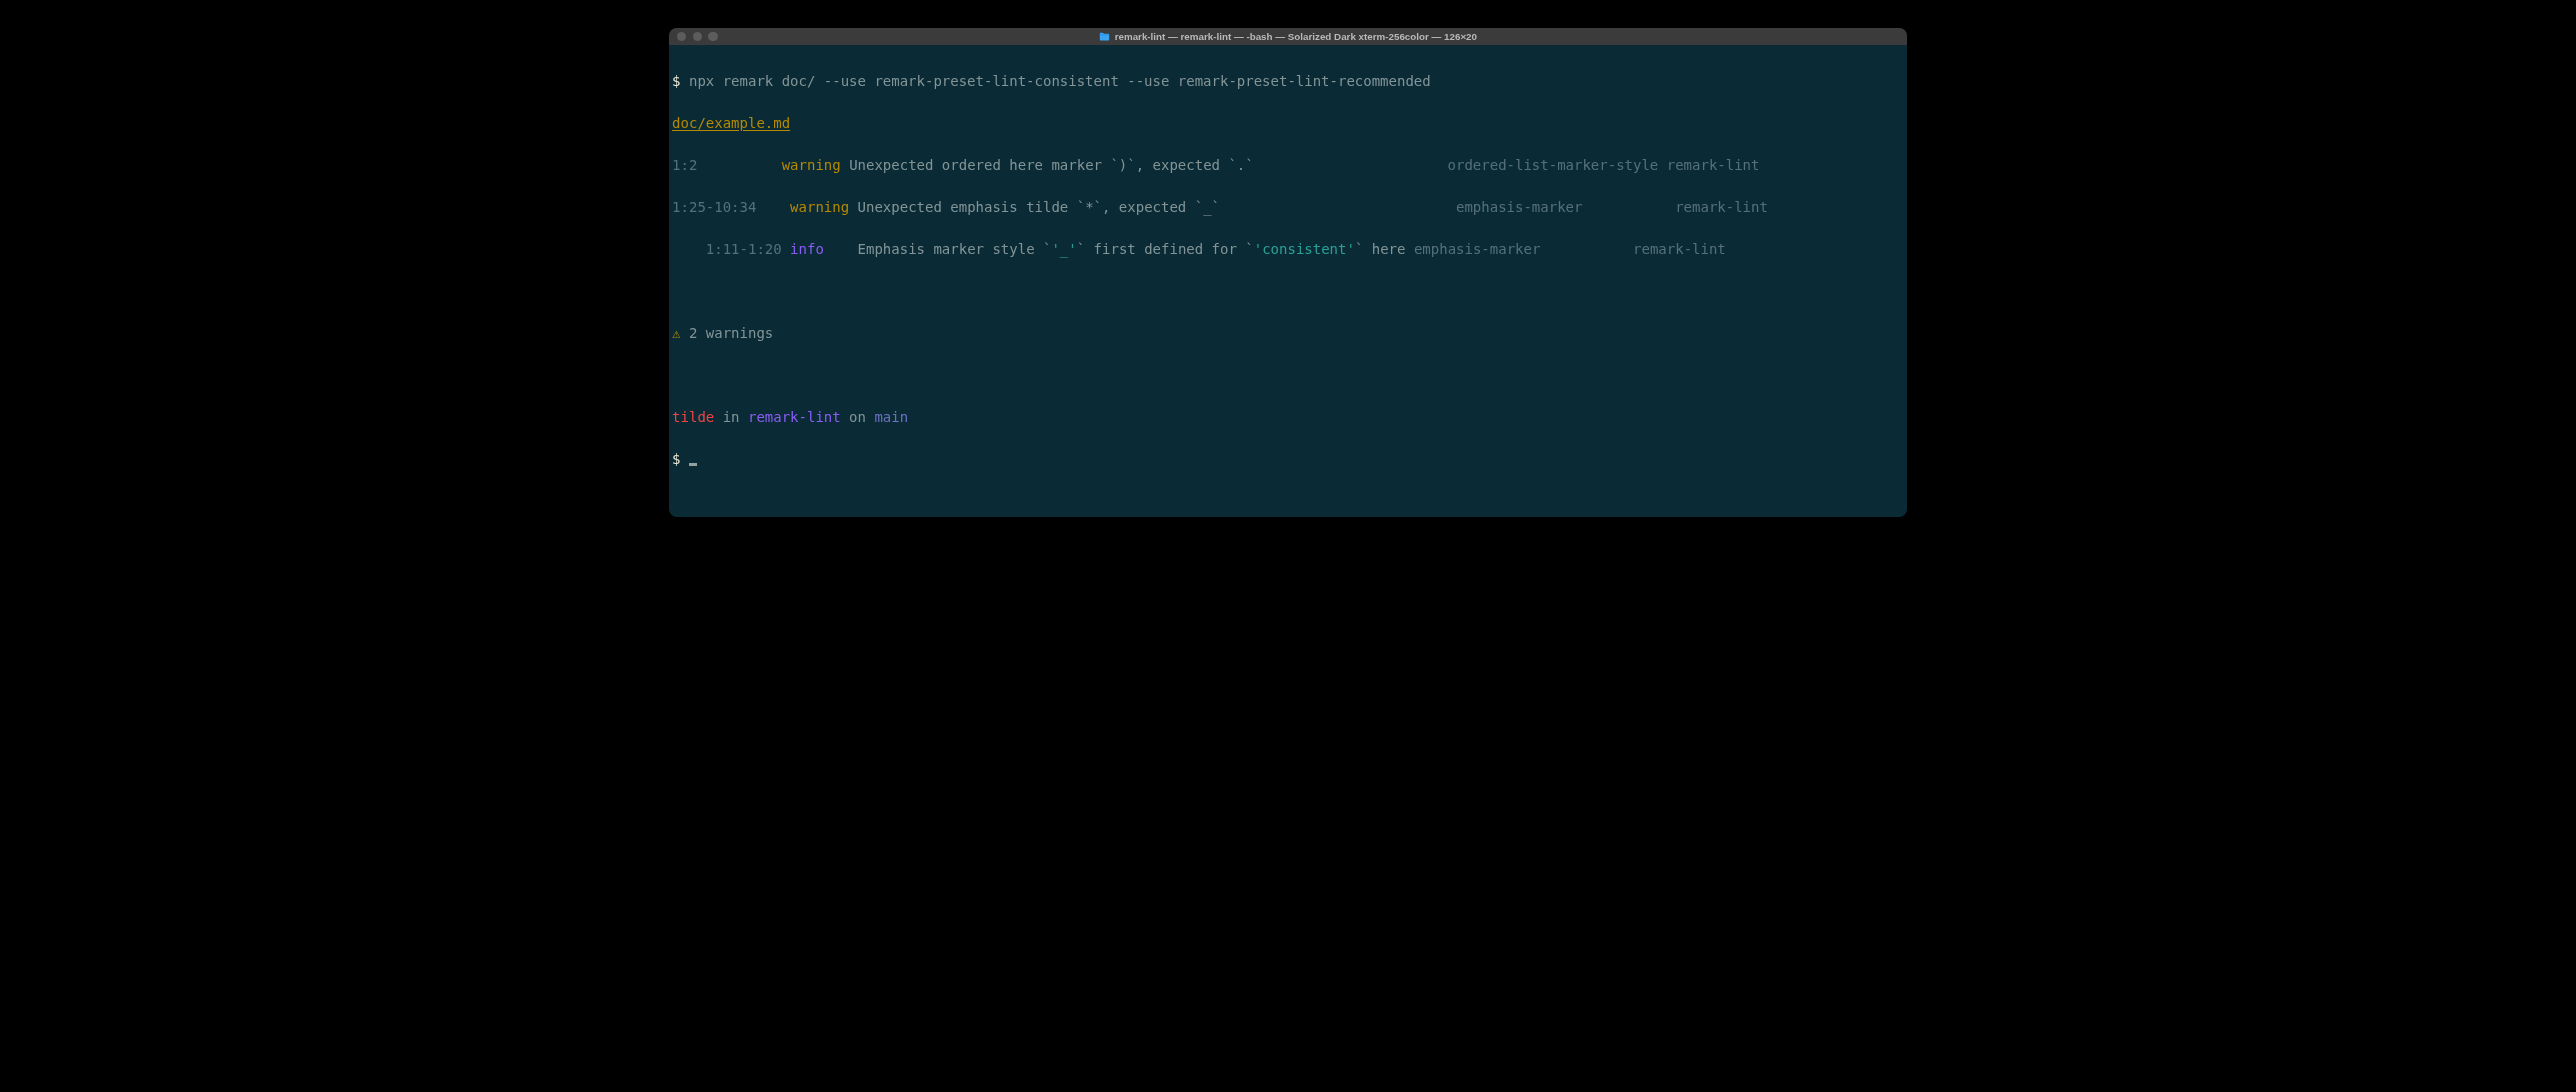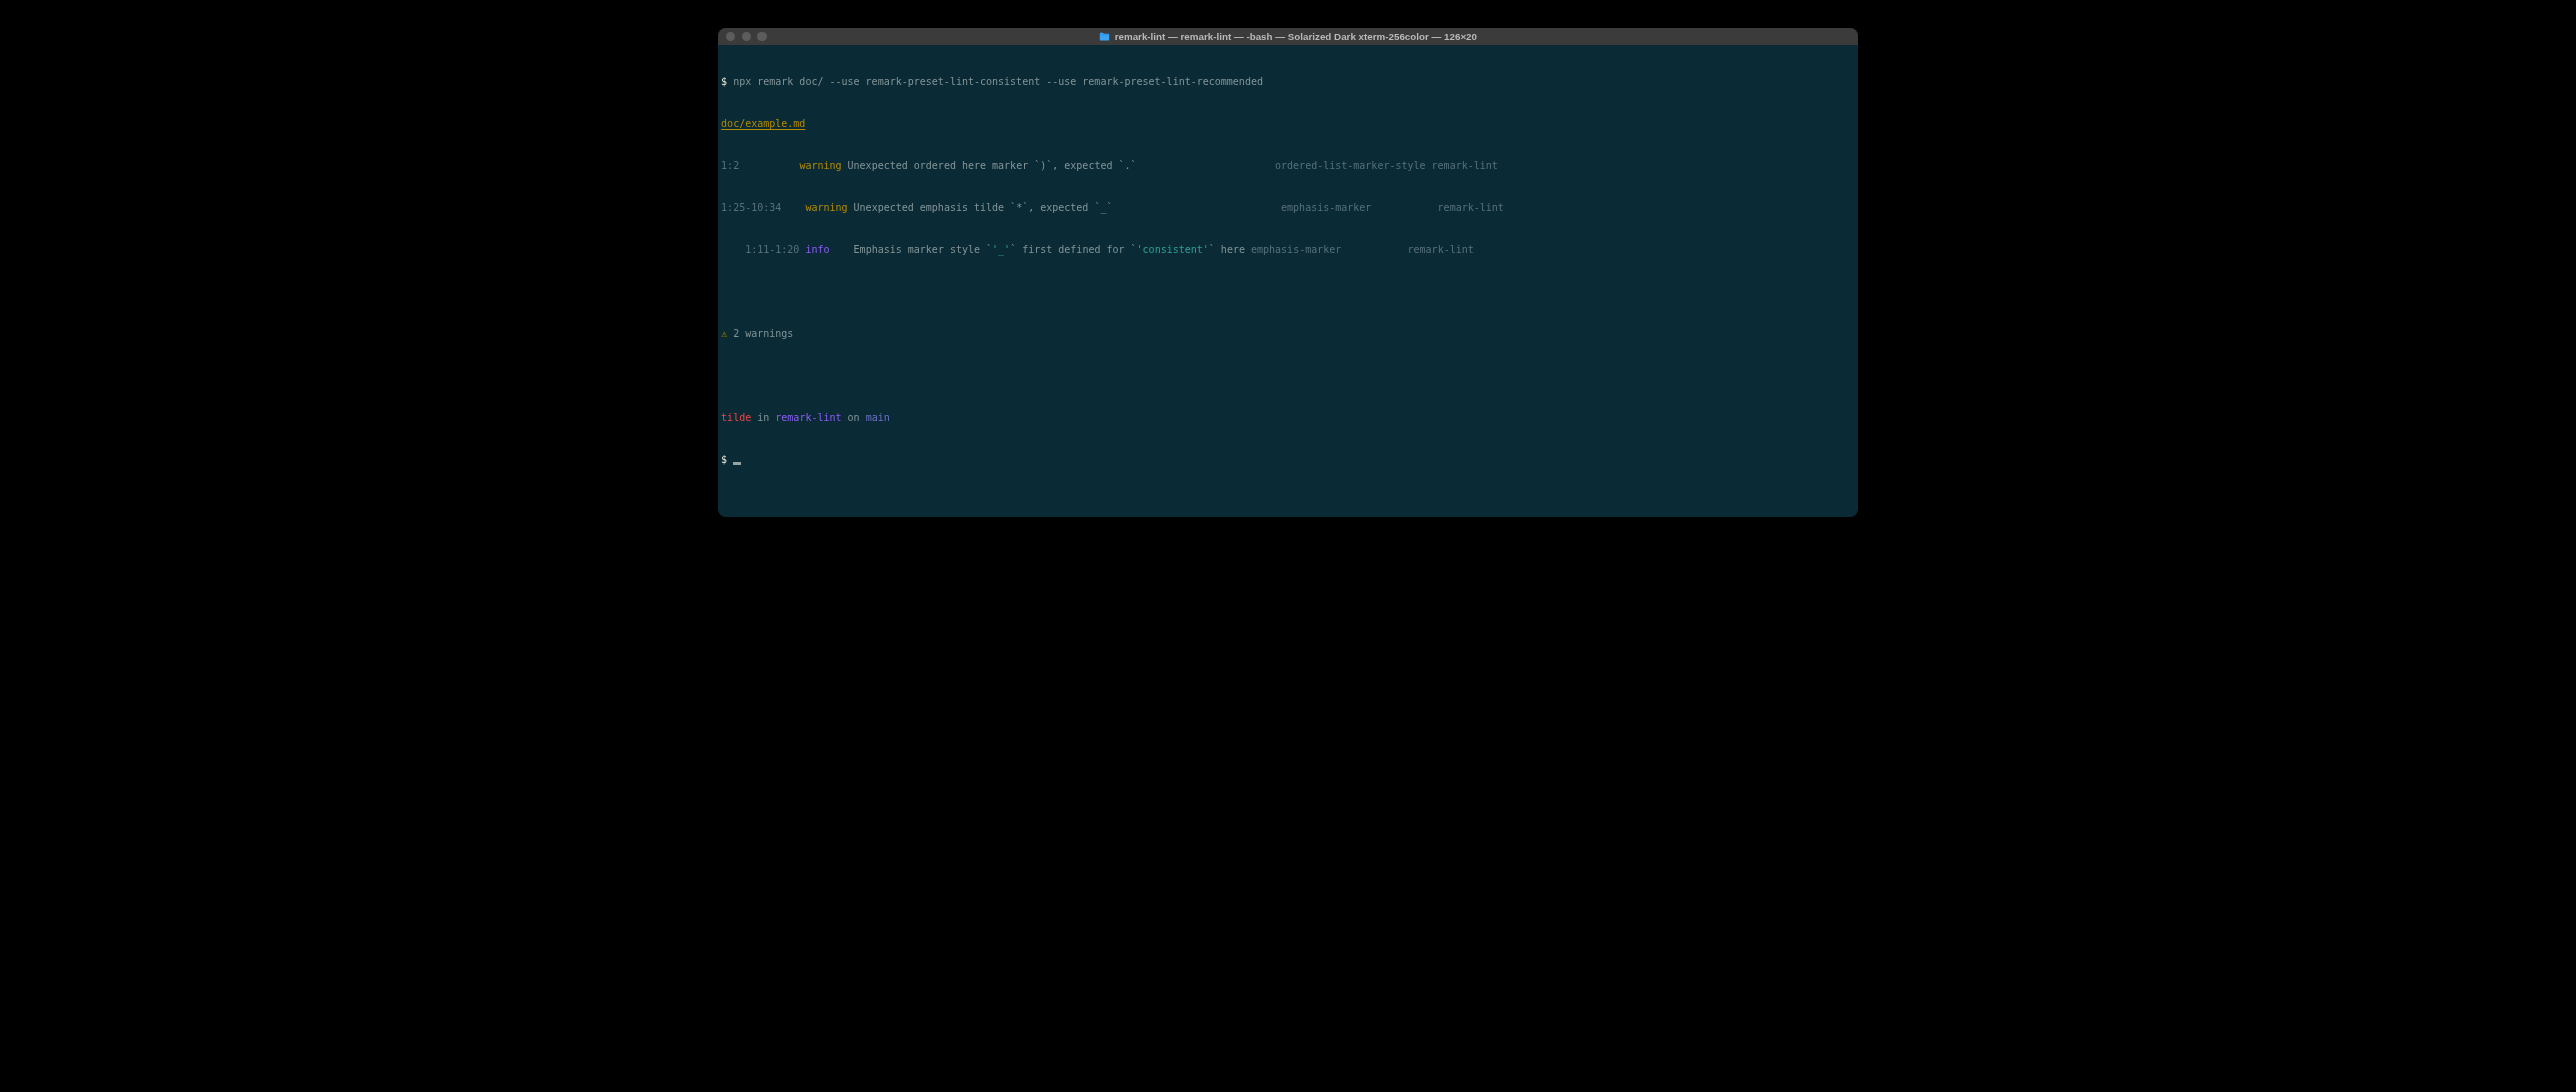--- a/index.html
+++ b/index.html
@@ -11,21 +11,21 @@
     overflow: hidden;
   }
   body {
     display: flex;
     align-items: flex-start;
     justify-content: center;
     min-height: 546px;
   }
   .window {
     margin-top: 28px;
-    width: 1140px;
+    width: 1238px;
     background: #0a2b36;
     border-radius: 7.9px;
     box-shadow: 0 15.7px 39px rgba(0,0,0,0.8);
     overflow: hidden;
   }
   .titlebar {
     height: 17.3px;
     background: #3b3b3b;
     display: flex;
     align-items: center;
@@ -55,21 +55,21 @@
     align-items: center;
     justify-content: center;
     gap: 4.7px;
     pointer-events: none;
   }
   .folder-icon {
     display: inline-flex;
   }
   .term {
     font-family: ui-monospace, "SF Mono", Menlo, Consolas, monospace;
-    font-size: 10px;
+    font-size: 14px;
     line-height: 21px;
     color: #93a1a1;
     padding: 4.7px 3.1px 4.7px 3.1px;
     white-space: pre;
     min-height: 425px;
   }
   .base00 { color: #839496; }
   .dim    { color: #56707a; text-align: center; }
   .yellow { color: #b58900; }
   .orange { color: #ef4444; }

